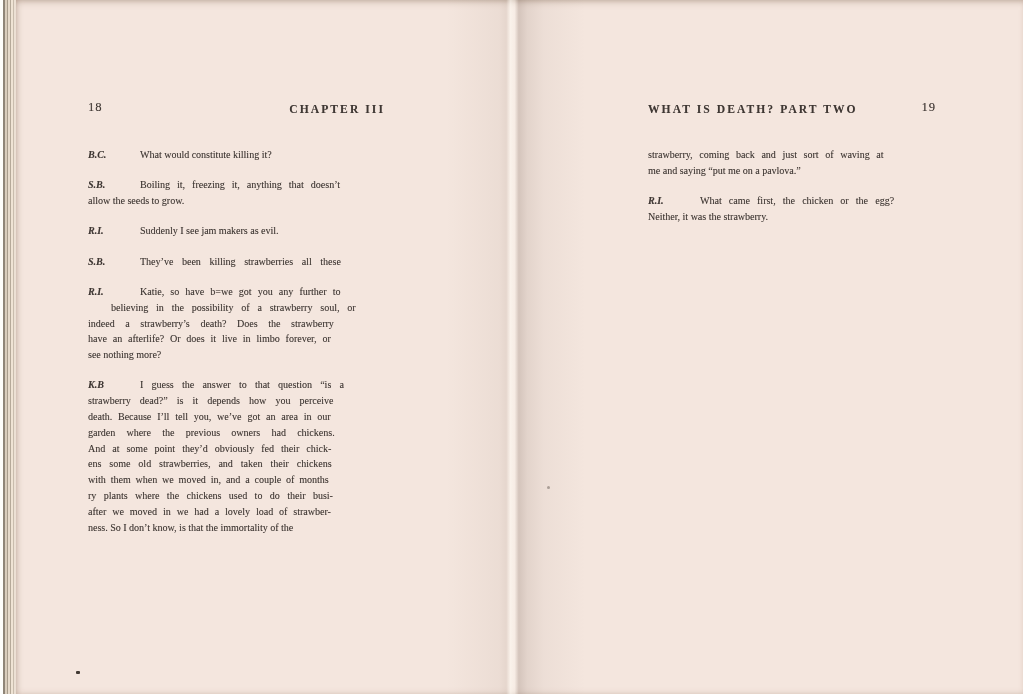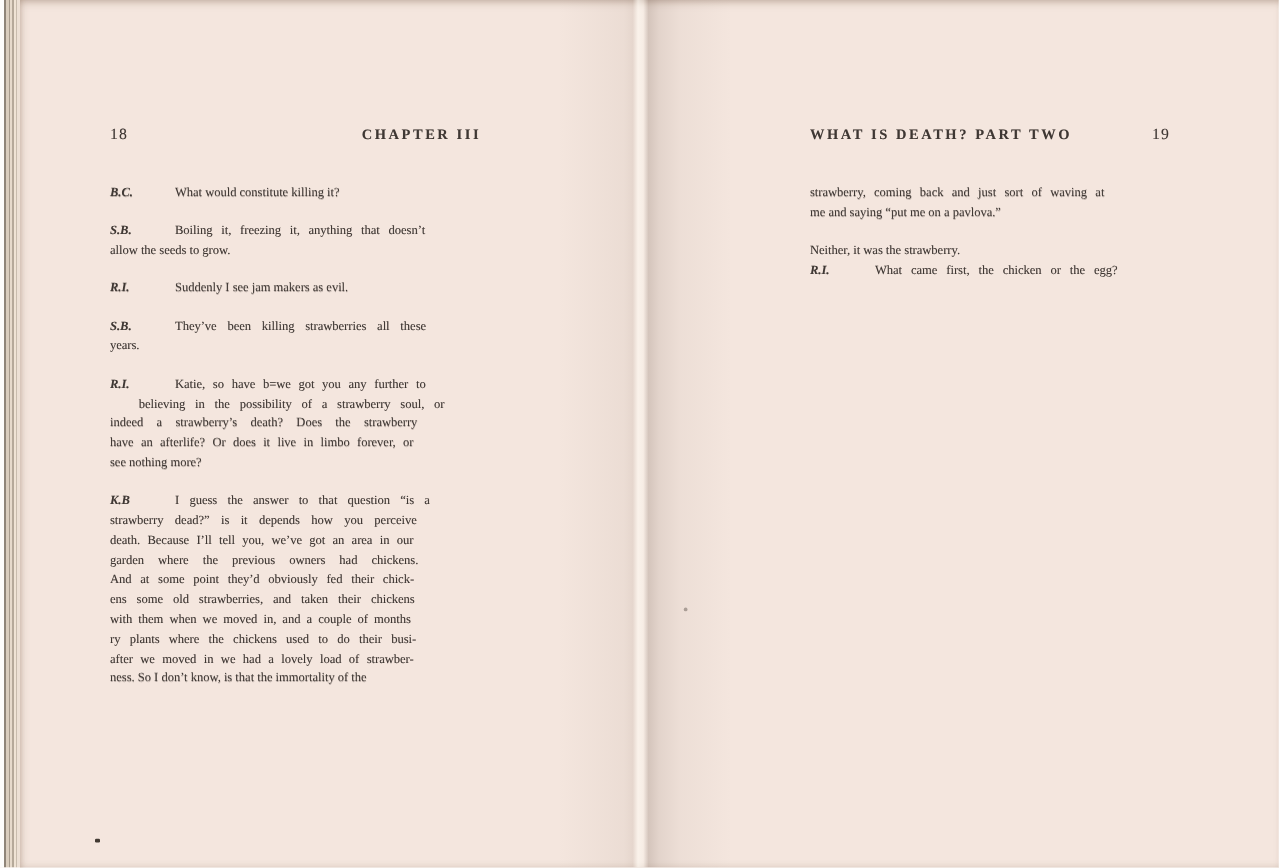--- a/index.html
+++ b/index.html
@@ -64,21 +64,21 @@
   }
   .page.left  { left: 72px;  width: 297px; }
   .page.right { left: 632px; width: 288px; }
 
   .pghead {
     position: absolute;
     top: 100px;
     left: 0; right: 0;
     display: flex;
     justify-content: space-between;
-    align-items: center;
+    align-items: flex-end;
     color: var(--ink, #3e3733);
   }
   .rhead {
     font-weight: bold;
     font-size: 11.5px;
     letter-spacing: 2.1px;
     text-shadow: 0.2px 0.2px 0.3px rgba(60, 50, 45, 0.35);
   }
   .pnum {
     font-size: 12.5px;
@@ -137,21 +137,20 @@
           </div>
           <div class="para">
             <div class="line just" style="word-spacing: 4.49479px;"><span class="speaker">S.B.</span>Boiling it, freezing it, anything that doesn’t</div>
             <div class="line">allow the seeds to grow.</div>
           </div>
           <div class="para">
             <div class="line"><span class="speaker">R.I.</span>Suddenly I see jam makers as evil.</div>
           </div>
           <div class="para">
             <div class="line just" style="word-spacing: 6.125px;"><span class="speaker">S.B.</span>They’ve been killing strawberries all these</div>
-            <div class="line">years.</div>
           </div>
           <div class="para">
             <div class="line just" style="word-spacing: 3.63867px;"><span class="speaker">R.I.</span>Katie, so have b=we got you any further to</div>
             <div class="line just" style="word-spacing: 5.33984px; margin-left: 23px;">believing in the possibility of a strawberry soul, or</div>
             <div class="line just" style="word-spacing: 8.11979px;">indeed a strawberry’s death? Does the strawberry</div>
             <div class="line just" style="word-spacing: 3.34844px;">have an afterlife? Or does it live in limbo forever, or</div>
             <div class="line">see nothing more?</div>
           </div>
           <div class="para">
             <div class="line just" style="word-spacing: 5.70508px;"><span class="speaker">K.B</span>I guess the answer to that question “is a</div>
@@ -172,22 +171,22 @@
       <div class="pghead">
         <span class="rhead">WHAT IS DEATH? PART TWO</span>
         <span class="pnum">19</span>
       </div>
       <div class="textblock" id="right-text">
           <div class="para">
             <div class="line just" style="word-spacing: 4.14453px;">strawberry, coming back and just sort of waving at</div>
             <div class="line">me and saying “put me on a pavlova.”</div>
           </div>
           <div class="para">
+            <div class="line just" style="word-spacing: 4.64062px;"><span class="speaker">R.I.</span>What came first, the chicken or the egg?</div>
             <div class="line">Neither, it was the strawberry.</div>
-            <div class="line just" style="word-spacing: 4.64062px;"><span class="speaker">R.I.</span>What came first, the chicken or the egg?</div>
           </div>
         </div>
     </div>
 
     <div class="speck s1"></div>
     <div class="speck s2"></div>
   </div>
 </div>
 
 </body></html>

